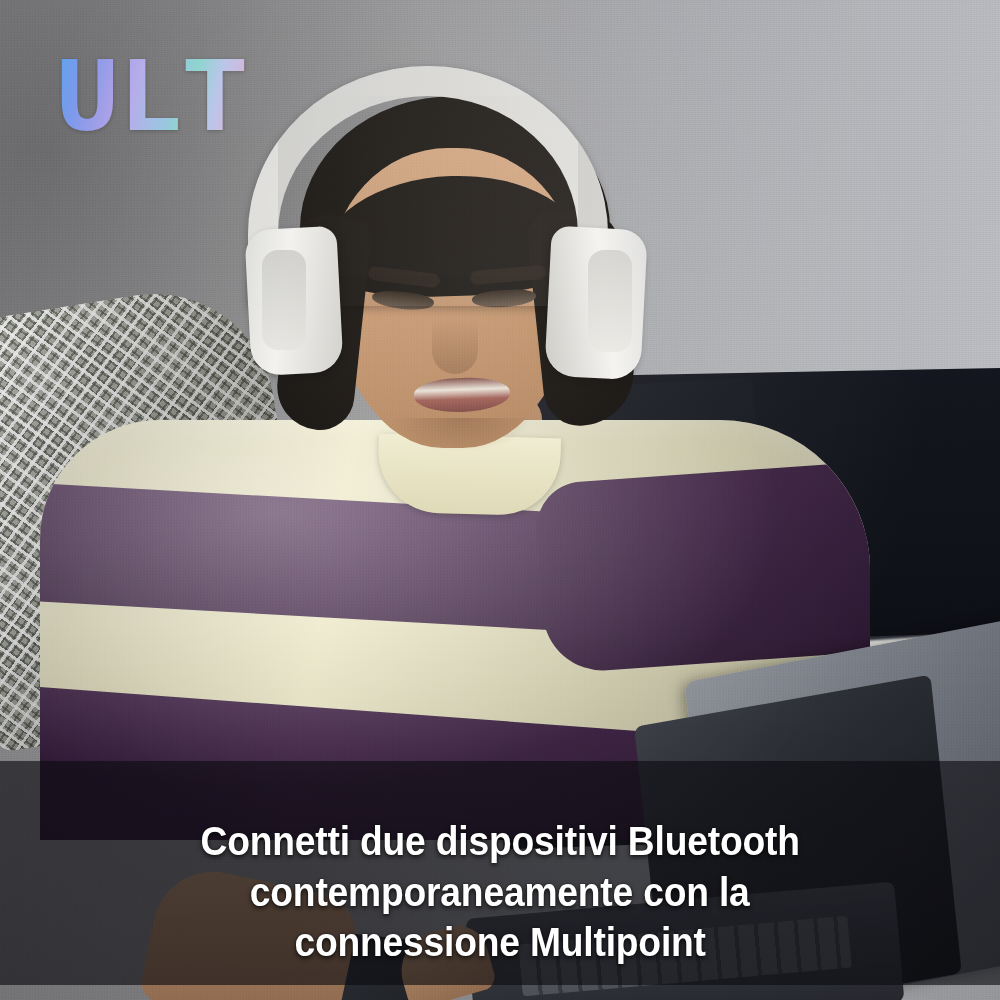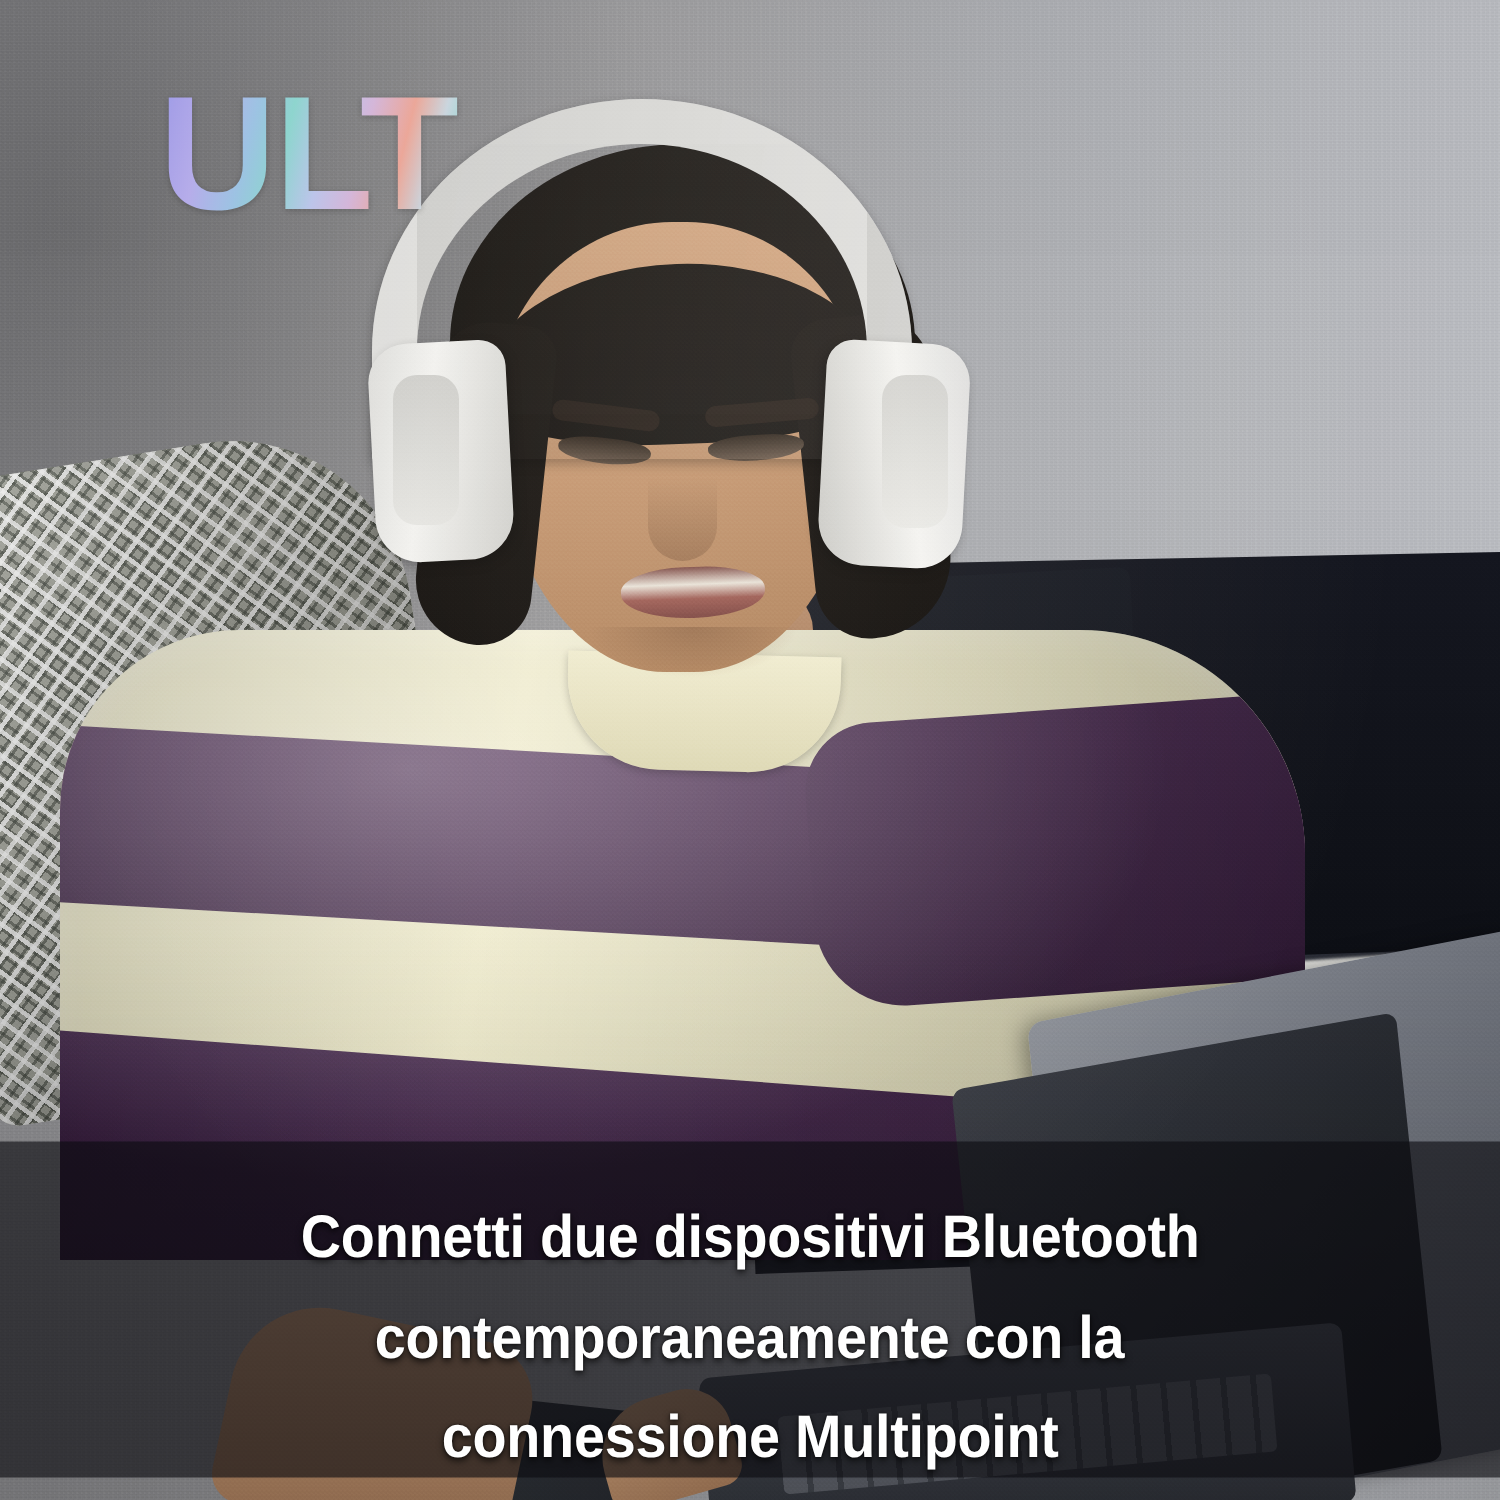--- a/index.html
+++ b/index.html
@@ -311,21 +311,21 @@
     background-size:3px 3px;
     opacity:.5; pointer-events:none; mix-blend-mode:overlay;
   }
 
   
   .logo{
     position:absolute; left:55px; top:50px; width:250px;
     pointer-events:none;
   }
   .logo-ult{
-    font-family:Liberation Sans, sans-serif;
+    font-family:Liberation Mono, monospace;
     font-weight:700;
     font-size:108px;
     line-height:.96;
     letter-spacing:-1px;
     background:linear-gradient(104deg,
       #5aa6f2 0%,
       #7f9bf0 12%,
       #a9a2ec 24%,
       #b9b0ef 33%,
       #9fc6e8 44%,
@@ -334,21 +334,20 @@
       #d8b9dd 72%,
       #f0a99a 82%,
       #cdd9e2 90%,
       #79ded0 100%);
     -webkit-background-clip:text;
     background-clip:text;
     color:transparent;
     -webkit-text-fill-color:transparent;
     filter:drop-shadow(0 1px 2px rgba(0,0,0,.22));
     opacity:.96;
-    text-align:right;
   }
   .logo-sub{
     margin-top:2px;
     font-family:"DejaVu Sans", sans-serif;
     font-weight:400;
     font-size:20px;
     letter-spacing:6.5px;
     color:transparent;
     -webkit-text-stroke:1px rgba(228,235,245,.72);
     opacity:.72;
@@ -357,21 +356,21 @@
 
   
   .caption-band{
     position:absolute; left:0; top:761px; width:1000px; height:224px;
     background:rgba(12,12,16,.62);
   }
   .caption{
     position:absolute; left:0; top:761px; width:1000px; height:224px;
     display:flex; flex-direction:column;
     align-items:center; justify-content:center;
-    gap:18px;
+    gap:2px;
     padding-top:38px;
   }
   .cap-line{
     font-family:"Liberation Sans", sans-serif;
     font-weight:700;
     font-size:40px;
     line-height:1.22;
     color:#ffffff;
     text-align:center;
     white-space:nowrap;

